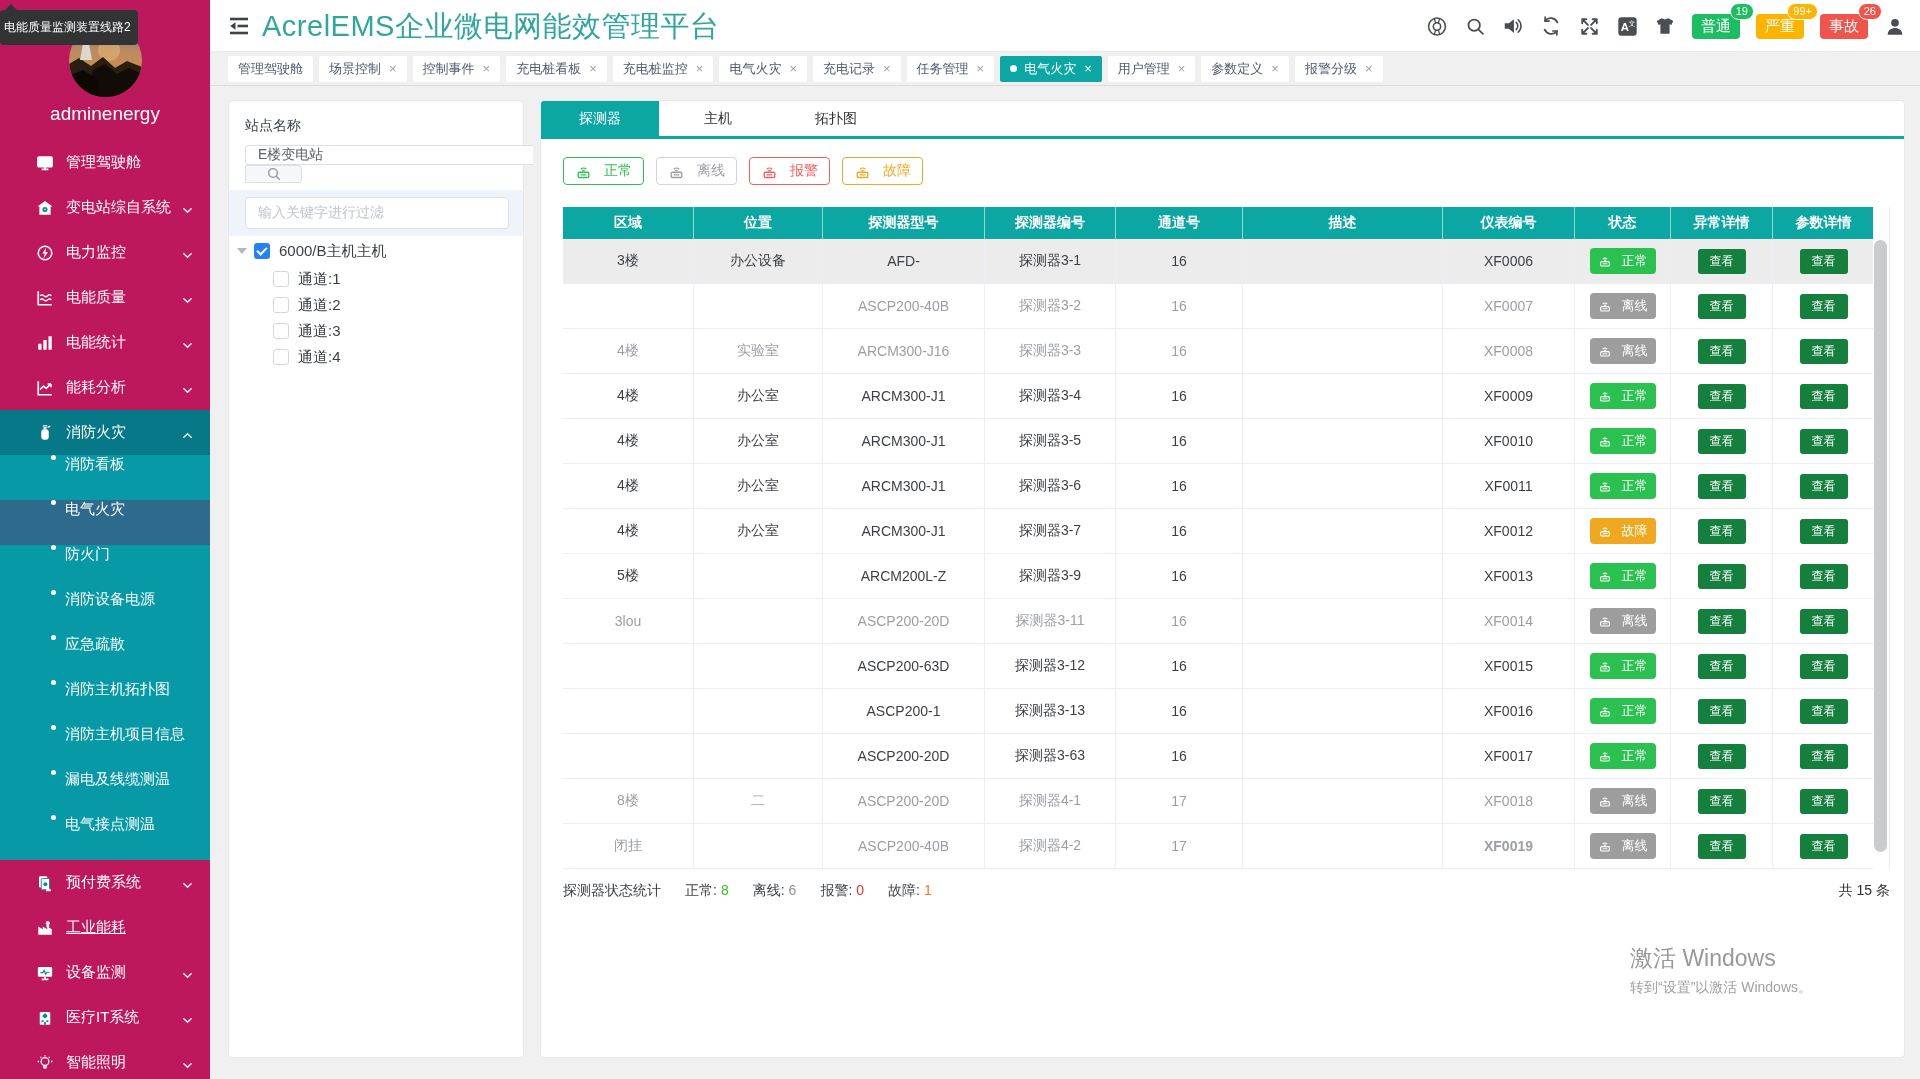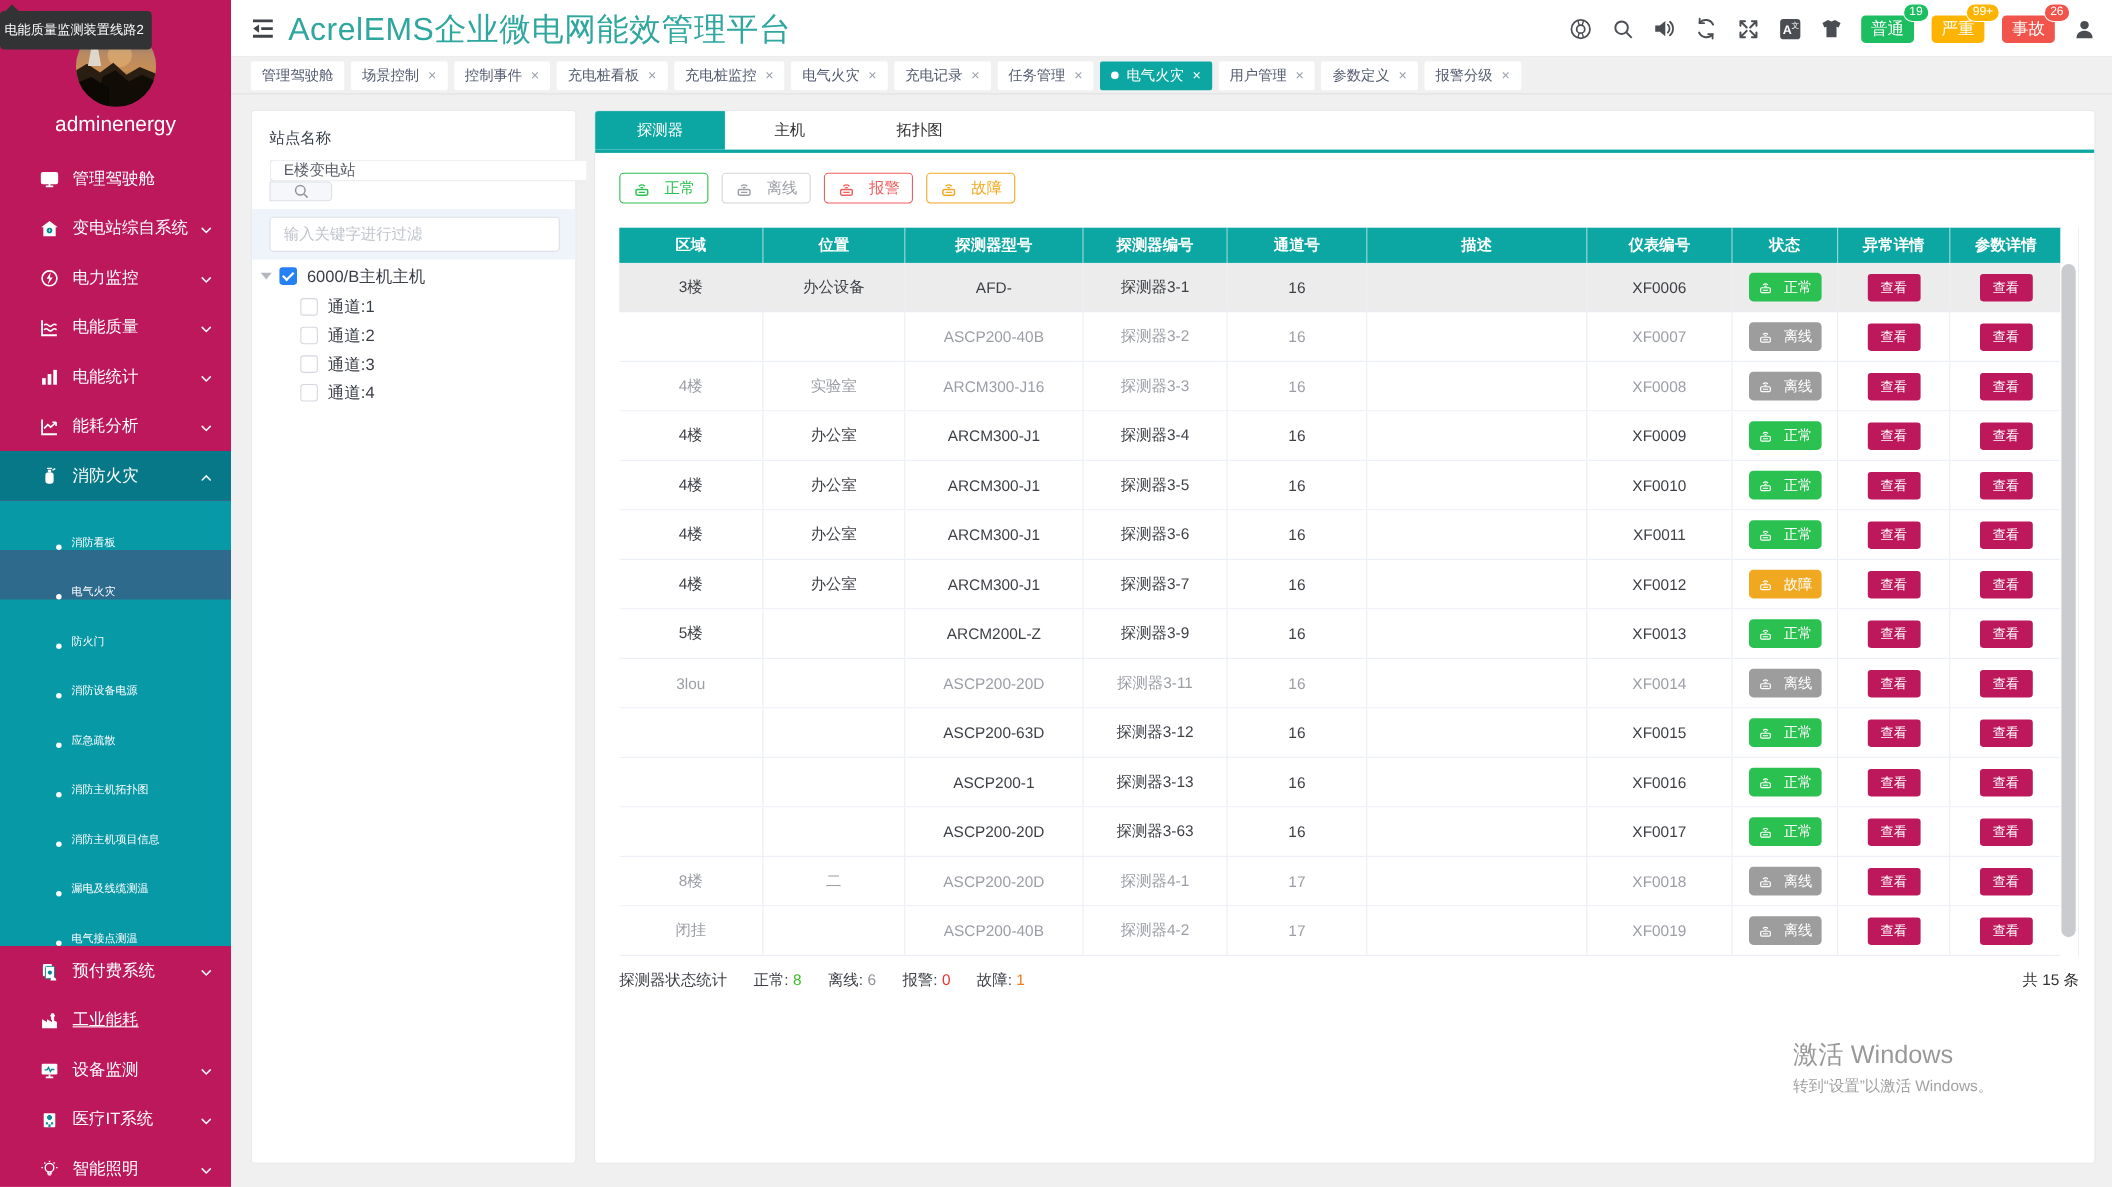--- a/index.html
+++ b/index.html
@@ -11,21 +11,21 @@
   .avatar { position:absolute; left:69px; top:24px; width:73px; height:73px; border-radius:50%; overflow:hidden; }
   .username { position:absolute; left:0; top:103px; width:210px; text-align:center; color:#fff; font-size:19px; }
   .nav { position:absolute; left:0; top:140px; width:210px; }
   .nav-item { height:45px; display:flex; align-items:center; color:#fff; font-size:15px; cursor:pointer; position:relative; }
   .nav-item .mi { width:18px; height:18px; margin-left:36px; flex:0 0 18px; display:flex; align-items:center; justify-content:center; }
   .nav-item .lbl { margin-left:12px; }
   .nav-item .lbl.u { text-decoration:underline; }
   .nav-item .chev { position:absolute; right:17px; width:11px; height:11px; }
   .nav-item.open { background:#077888; }
   .submenu { background:#0899a7; }
-  .sub-item { height:45px; display:flex; align-items:flex-end; color:#fff; font-size:10px; cursor:pointer; }
+  .sub-item { height:45px; display:flex; align-items:flex-start; color:#fff; font-size:15px; cursor:pointer; }
   .sub-item .dot { width:5px; height:5px; border-radius:50%; background:#fff; margin-left:51px; flex:0 0 5px; }
   .sub-item .lbl { margin-left:9px; }
   .sub-item.selected { background:#2e6a8c; }
 
   
   .topbar { position:absolute; left:210px; top:0; width:1710px; height:52px; background:#fff; border-bottom:1px solid #ebebeb; }
   .hamburger { position:absolute; left:17px; top:14px; width:24px; height:24px; cursor:pointer; }
   .apptitle { position:absolute; left:52px; top:7px; font-size:29px; color:#2fa79f; letter-spacing:0.5px; white-space:nowrap; }
   .top-icons { position:absolute; right:14px; top:0; height:52px; display:flex; align-items:center; }
   .tico { width:22px; height:22px; margin-left:16px; cursor:pointer; display:flex; align-items:center; justify-content:center; }
@@ -86,21 +86,21 @@
   .trow { display:flex; width:1311px; border-bottom:1px solid #ebeef5; background:#fff; }
   .trow.sel { background:#ececec; }
   .td { height:44px; font-size:14px; color:#3c3f45; display:flex; align-items:center; justify-content:center; border-right:1px solid #ebeef5; overflow:hidden; }
   .td:last-child { border-right:none; }
   .trow.dim .td { color:#9b9ea5; }
   .badge { height:26px; border-radius:4px; color:#fff; font-size:13px; display:inline-flex; align-items:center; padding:0 8px; }
   .badge svg { margin-right:5px; }
   .badge.st-normal { background:#2bc150; }
   .badge.st-offline { background:#9d9d9d; }
   .badge.st-fault { background:#f0a820; }
-  .viewbtn { width:48px; height:25px; border-radius:3px; background:#be185d; color:#fff; font-size:12px; display:inline-flex; align-items:center; justify-content:center; cursor:pointer; }
+  .viewbtn { width:48px; height:25px; border-radius:3px; background:#15803d; color:#fff; font-size:12px; display:inline-flex; align-items:center; justify-content:center; cursor:pointer; }
   .vscroll { position:absolute; right:0; top:0; width:16px; height:662px; background:#fff; }
   .vthumb { position:absolute; left:1px; top:33px; width:13px; height:612px; background:#c9cbce; border-radius:7px; }
 
   
   .tfoot { margin:13px 0 0 22px; width:1327px; display:flex; align-items:center; font-size:14px; color:#3c3f45; }
   .tfoot .pair { margin-left:24px; }
   .tfoot .num { margin-left:4px; }
   .num.g { color:#3dbd27; } .num.gr { color:#909399; } .num.r { color:#f0302c; } .num.o { color:#f37b1d; }
   .tfoot .total { margin-left:auto; font-size:14px; color:#303133; }
 
@@ -939,21 +939,21 @@
               <span class="viewbtn">查看</span>
             </div>
           </div>
           <div class="trow dim">
             <div class="td" style="width: 131px;">闭挂</div>
             <div class="td" style="width: 129px;"></div>
             <div class="td" style="width: 162px;">ASCP200-40B</div>
             <div class="td" style="width: 131px;">探测器4-2</div>
             <div class="td" style="width: 127px;">17</div>
             <div class="td" style="width: 200px;"></div>
-            <div class="td" style="width: 132px;">XF0019</div>
+            <div class="td" style="width: 132px; font-weight: bold;">XF0019</div>
             <div class="td" style="width: 96px;">
               <span class="badge st-offline">
                 <span style="display: inline-flex; margin-right: 5px;">
                   <svg width="14" height="14" viewBox="0 0 24 24" fill="none" stroke="#ffffff" stroke-width="1.9">
                     <path d="M8.2 8.8 A5.4 5.4 0 0 1 15.8 8.8"></path>
                     <path d="M10.4 11.2 A2.3 2.3 0 0 1 13.6 11.2"></path>
                     <rect x="4.5" y="13" width="15" height="7.5" rx="1.8"></rect>
                     <path d="M8 16.8 H16" stroke-width="1.6"></path>
                   </svg>
                 </span>

